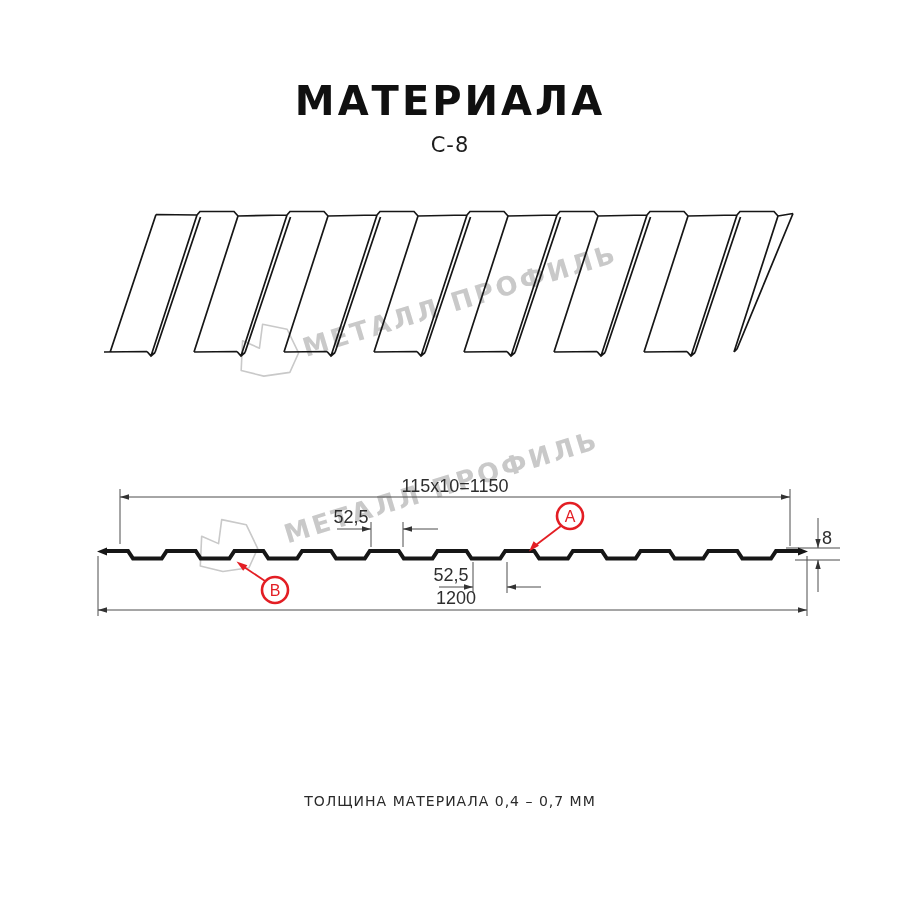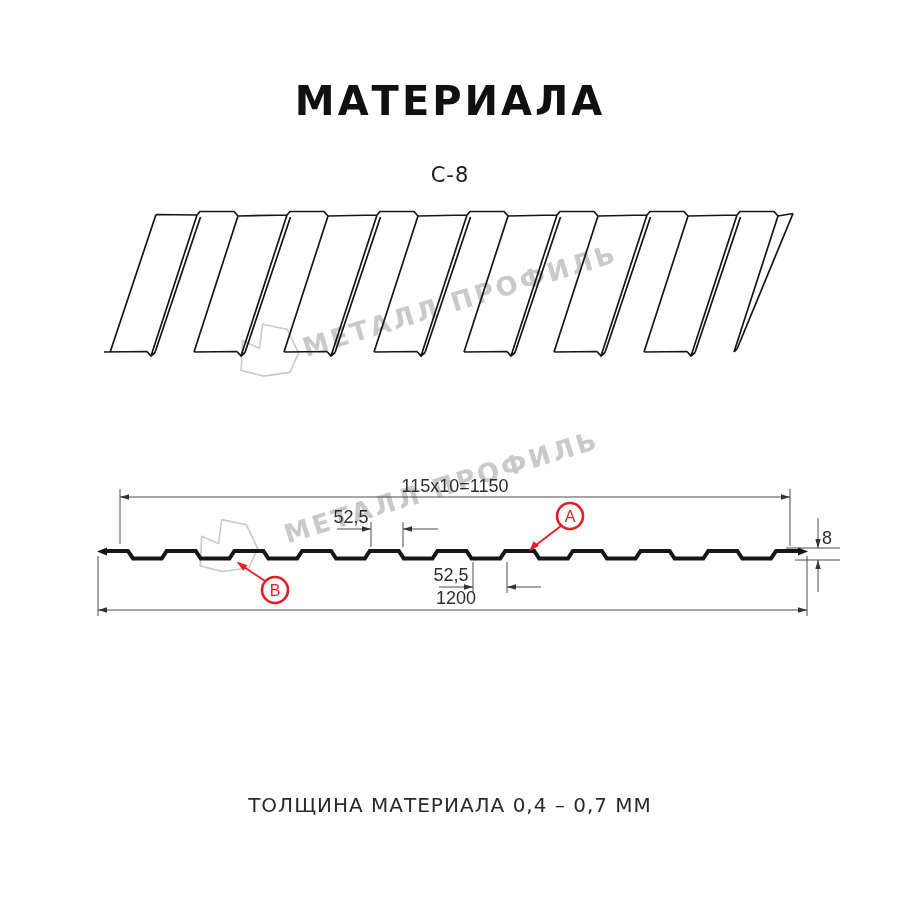--- a/index.html
+++ b/index.html
@@ -7,25 +7,25 @@
     width:900px;height:900px;position:relative;background:#ffffff;
     font-family:"DejaVu Sans","Liberation Sans",sans-serif;
     overflow:hidden;
   }
   .title{
     position:absolute;top:78px;left:0;width:900px;text-align:center;
     font-size:40px;font-weight:700;letter-spacing:3px;color:#101010;
   }
   .subtitle{
     position:absolute;top:133px;left:0;width:900px;text-align:center;
-    font-size:21px;font-weight:500;letter-spacing:1px;color:#1c1c1c;margin-top:30px;
+    font-size:21px;font-weight:500;letter-spacing:1px;color:#1c1c1c;
   }
   .footer-note{
     position:absolute;top:793px;left:0;width:900px;text-align:center;
-    font-size:20px;font-weight:500;letter-spacing:1px;color:#2a2a2a;
+    font-size:14px;font-weight:500;letter-spacing:1px;color:#2a2a2a;
   }
   svg{position:absolute;left:0;top:0;}
   .wm-text{
     font-family:"DejaVu Sans","Liberation Sans",sans-serif;
     font-size:26px;font-weight:700;letter-spacing:3px;
     fill:var(--wm-gray);
   }
   .wm-logo{stroke:var(--wm-gray);stroke-width:1.6;fill:none;stroke-linejoin:round;}
   .draw-line{stroke:var(--line);stroke-width:1.7;fill:none;stroke-linejoin:miter;}
   .profile-line{stroke:var(--line);stroke-width:4;fill:none;stroke-linejoin:miter;}

